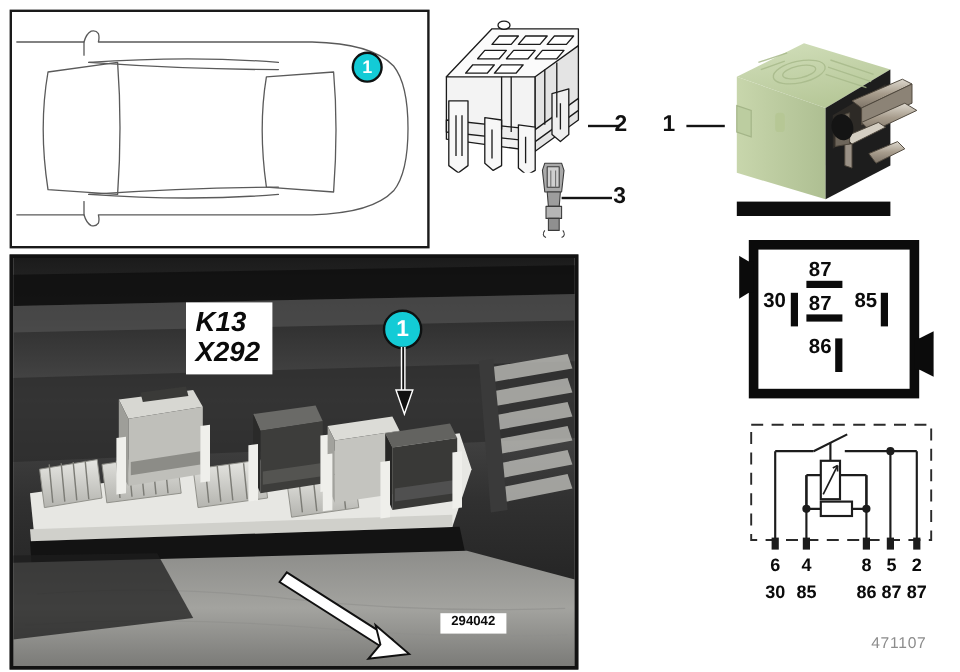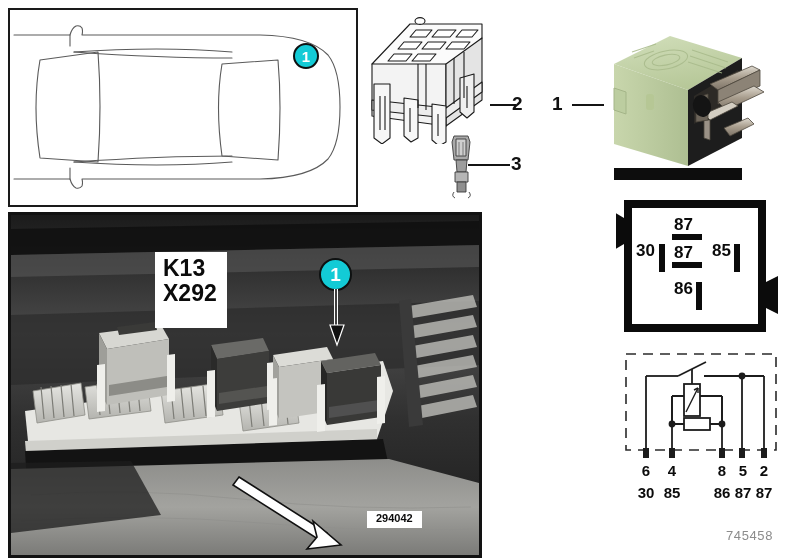--- a/index.html
+++ b/index.html
@@ -369,28 +369,28 @@
       <path d="M10 306 Q130 298 250 308 T462 314"></path>
     </g>
     <path d="M0 248 L120 246 L150 300 L0 318 Z" fill="#1d1d1d" opacity="0.75"></path>
 
     <g>
       <path d="M228 262 L316 318 L310 326 L222 270 Z" fill="#ffffff" stroke="#101010" stroke-width="1.6"></path>
       <path d="M302 306 L330 330 L296 334 L306 322 Z" fill="#ffffff" stroke="#101010" stroke-width="1.6"></path>
     </g>
   </svg>
 
-  <div class="abs tagbox" style="left:144px;top:37px;padding:4px 10px 22px 8px;font-size:23px;">
+  <div class="abs tagbox" style="left:144px;top:37px;padding:4px 10px 6px 8px;font-size:23px;font-style:italic;">
     <div>K13</div>
     <div>X292</div>
   </div>
 
   <div class="abs badge" style="left:308px;top:43px;width:33px;height:33px;font-size:19px;">1</div>
   <svg class="abs" style="left:318px;top:74px;width:16px;height:58px;" viewBox="0 0 16 58">
     <path d="M7 0 L7 40" stroke="#ffffff" stroke-width="4"></path>
     <path d="M7 0 L7 40" stroke="#101010" stroke-width="1.6"></path>
     <polygon points="8,56 1,36 15,36" fill="#101010" stroke="#ffffff" stroke-width="1.2"></polygon>
   </svg>
 
   <div class="abs tagbox" style="left:356px;top:296px;padding:2px 9px 3px 9px;font-size:11px;">294042</div>
 </div>
 
-<div class="abs" id="corner-id">745458</div>
+<div class="abs" id="corner-id">471107</div>
 
 </body></html>

